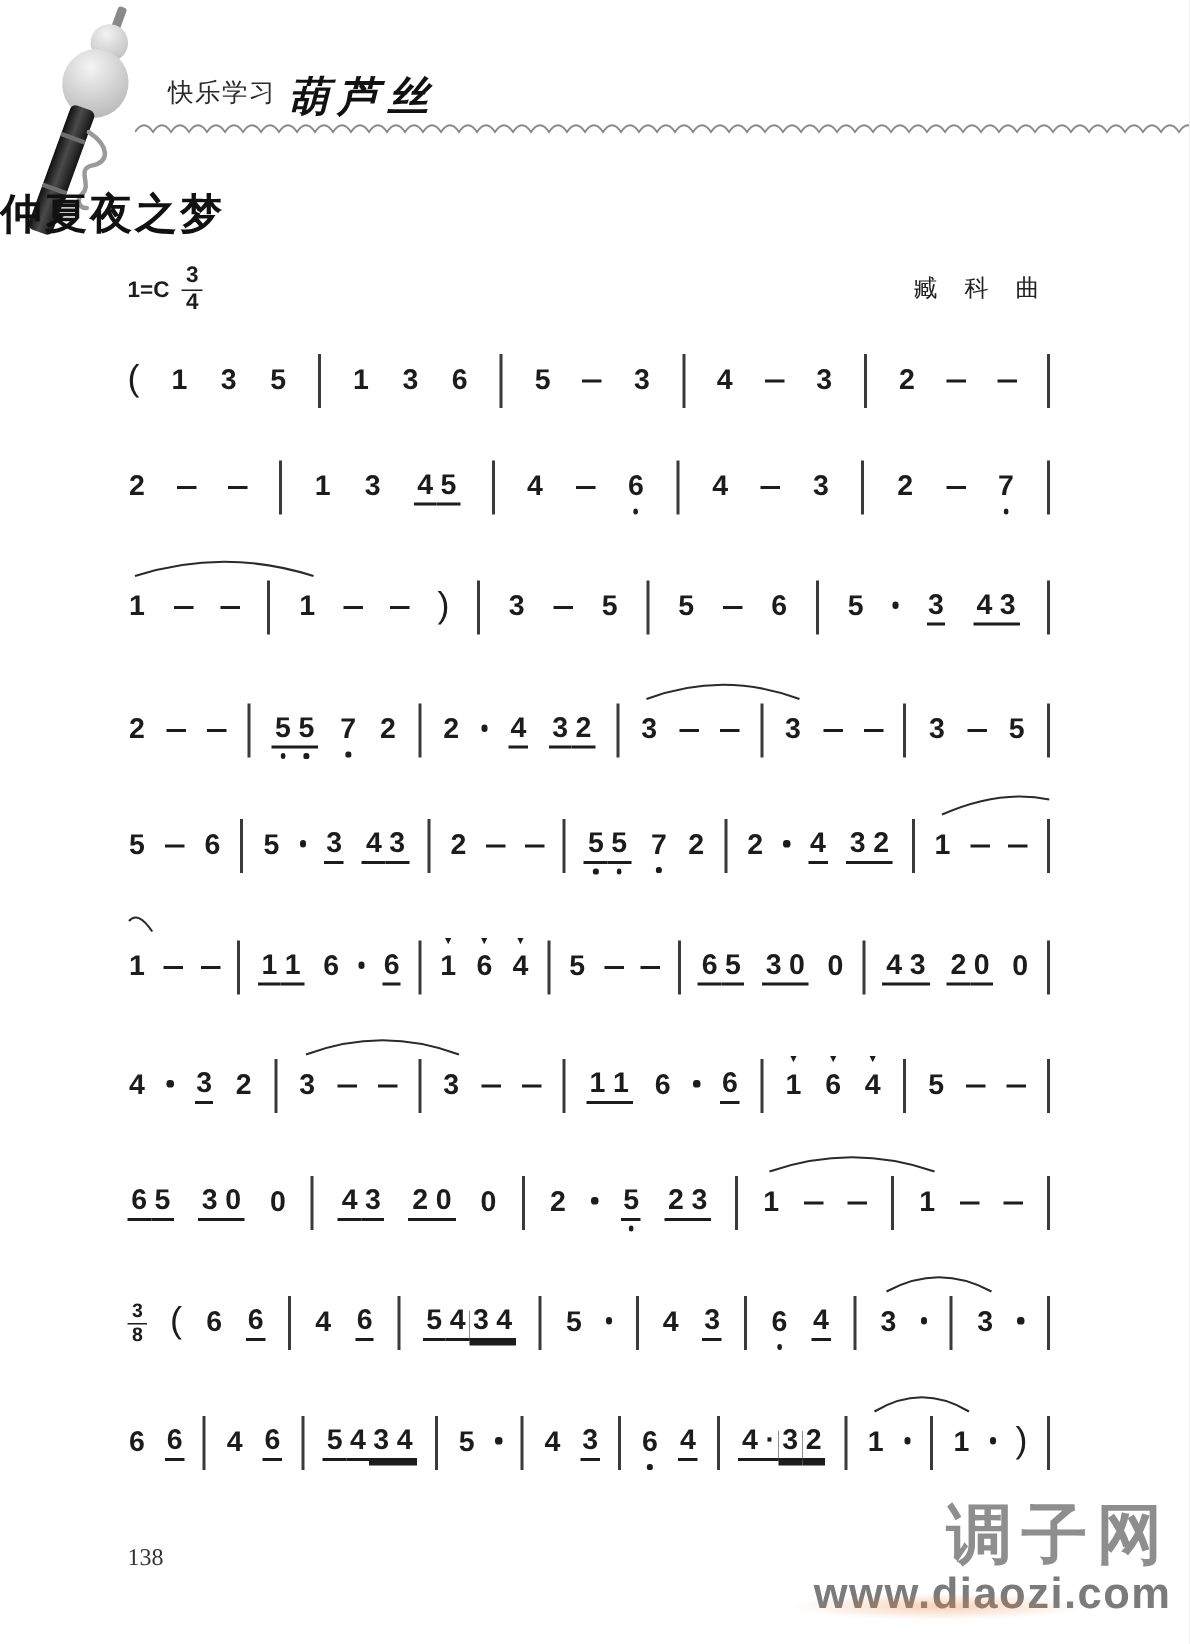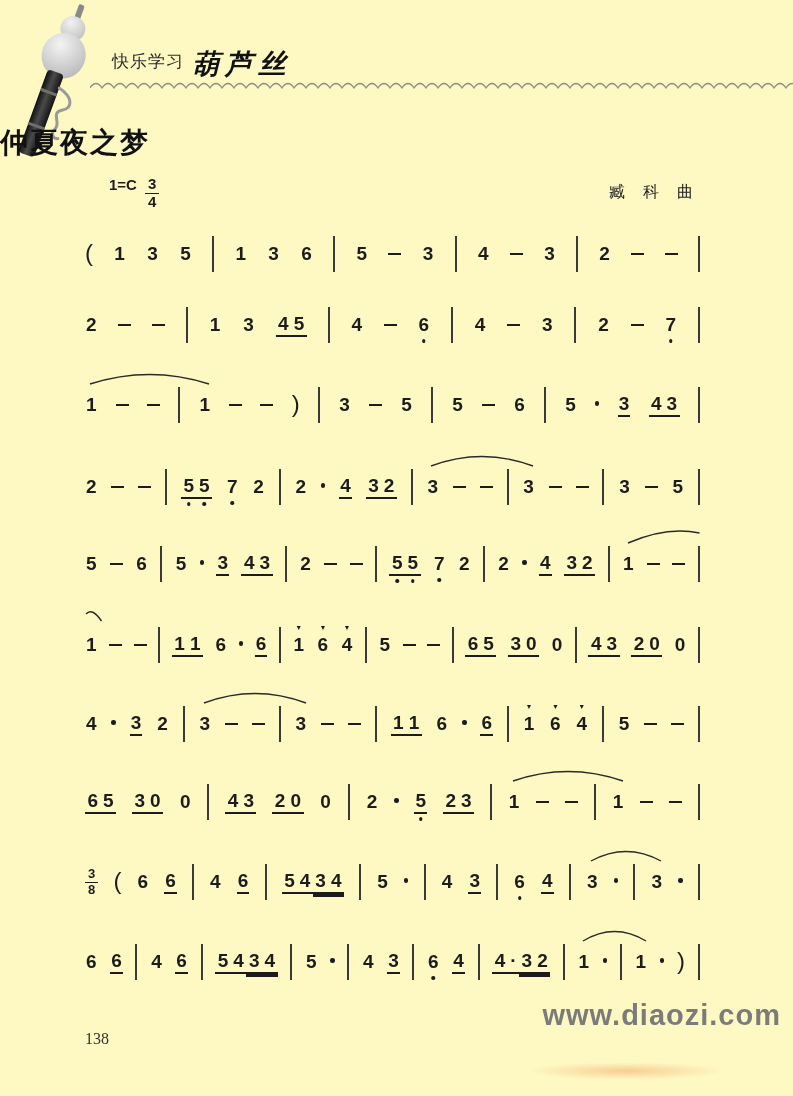--- a/index.html
+++ b/index.html
@@ -1,16 +1,16 @@
 <!DOCTYPE html>
 <html><head>
 <meta charset="utf-8">
 <style>
   html,body{margin:0;padding:0;background:#e8e8e8;}
-  .page{position:relative;width:793px;height:1096px;background:#fef9c3;margin:0 auto;overflow:hidden;
+  .page{position:relative;width:793px;height:1096px;background:#ffffff;margin:0 auto;overflow:hidden;
         font-family:"Liberation Sans",sans-serif;}
 
   
   .logo{position:absolute;left:26px;top:2px;width:84px;height:162px;transform:rotate(20deg);transform-origin:50% 22%;}
   .mouthpiece{position:absolute;left:41px;top:0;width:6px;height:17px;background:#8a8a8a;border-radius:2px;}
   .gourd-top{position:absolute;left:31px;top:13px;width:25px;height:25px;border-radius:50%;
              background:radial-gradient(circle at 35% 30%,#f2f2f2,#b5b5b5);}
   .gourd-main{position:absolute;left:22px;top:31px;width:44px;height:46px;border-radius:50%;
               background:radial-gradient(circle at 35% 30%,#f4f4f4,#ababab);}
   .pipe{position:absolute;left:34px;top:72px;width:17px;height:88px;border-radius:4px;
@@ -20,21 +20,21 @@
 
   .brand{position:absolute;left:112px;top:46px;white-space:nowrap;}
   .brand-prefix{font-size:17px;color:#2b2b2b;letter-spacing:1px;vertical-align:6px;}
   .brand-name{font-family:"Liberation Serif",serif;font-weight:bold;font-style:italic;
               font-size:27px;color:#111;letter-spacing:6px;margin-left:4px;}
   .wavy{position:absolute;left:90px;top:80px;width:703px;height:16px;}
 
   
   .title{position:absolute;left:0;top:124px;width:100%;text-align:left;
          font-size:28px;font-weight:bold;color:#111;letter-spacing:2px;}
-  .keysig{position:absolute;left:85px;top:176px;display:flex;color:#1c1c1c;margin-left:24px;}
+  .keysig{position:absolute;left:85px;top:176px;display:flex;align-items:center;color:#1c1c1c;}
   .keysig-tonic{font-size:15px;font-weight:bold;margin-right:8px;}
   .meter{display:inline-flex;flex-direction:column;align-items:center;line-height:1.1;}
   .meter .num{font-size:15px;font-weight:bold;border-bottom:1.6px solid #1c1c1c;padding:0 3px;}
   .meter .den{font-size:15px;font-weight:bold;padding:0 3px;}
   .composer{position:absolute;right:93px;top:182px;font-family:"Liberation Serif",serif;
             font-size:16px;color:#222;letter-spacing:7px;}
 
   
   .score{position:absolute;left:85px;right:93px;top:0;height:1000px;}
   .mline{position:absolute;left:0;right:0;height:44px;display:flex;align-items:center;
@@ -539,17 +539,18 @@
         <span class="paren">)</span>
         <div class="barline"></div>
         <svg class="arc" viewBox="0 0 67 18" preserveAspectRatio="none" style="left: 495.5px; width: 67px;">
           <path d="M2 16 Q 33.5 -3 65 16" fill="none" stroke="#2a2a2a" stroke-width="1.4"></path>
         </svg>
       </div>
     </div>
 
   <div class="pagenum">138</div>
   <div class="wm">
+    <div class="wm-name">调子网</div>
     <div class="wm-url">www.diaozi.com</div>
     <div class="wm-underlay"></div>
   </div>
 
 </div>
 
 </body></html>

